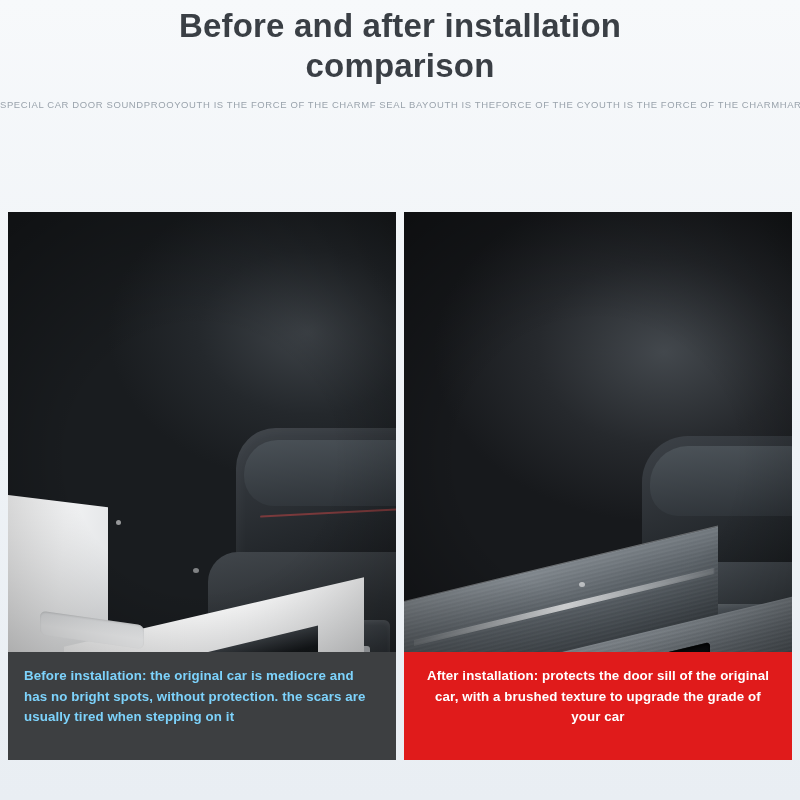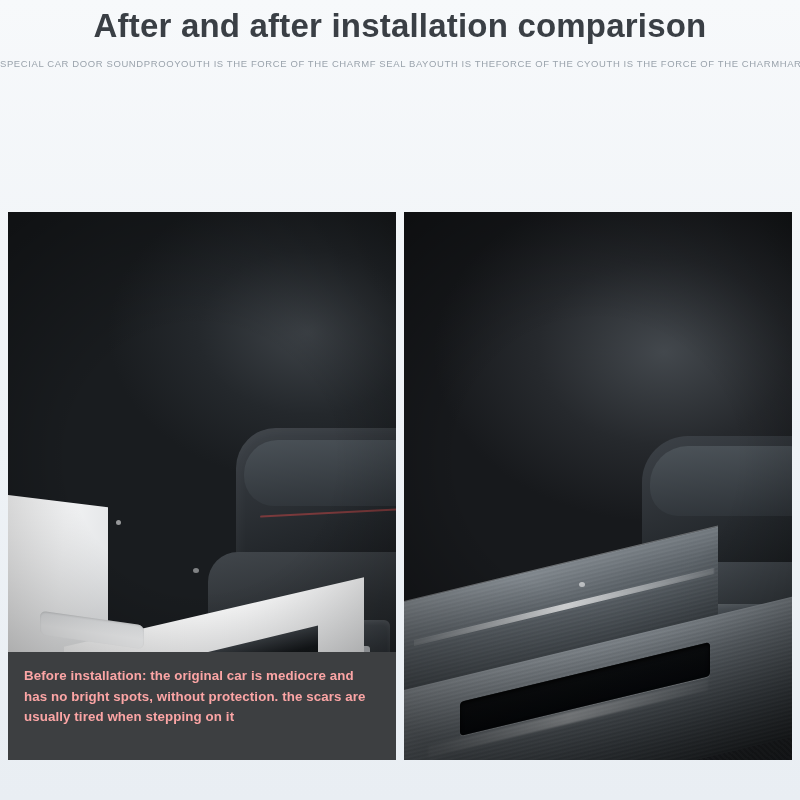--- a/index.html
+++ b/index.html
@@ -353,21 +353,21 @@
   .caption {
     position: absolute;
     left: 0;
     bottom: 0;
     width: 388px;
     box-sizing: border-box;
     padding: 14px 16px 16px;
   }
   .caption.before {
     background: #3d3f41;
-    color: #fca5a5;
+    color: #7dd3fc;
     height: 108px;
   }
   .caption.after {
     background: #e01b1b;
     color: #ffffff;
     height: 108px;
     text-align: center;
   }
   .caption p {
     margin: 0;
@@ -377,21 +377,21 @@
     letter-spacing: 0.1px;
   }
   .caption.before p { text-align: left; }
 </style>
 </head>
 <body>
 
 <div class="page">
 
   <div class="header">
-    <div class="title">After and after installation comparison</div>
+    <div class="title">Before and after installation comparison</div>
     <div class="subtitle-line">SPECIAL CAR DOOR SOUNDPROOYOUTH IS THE FORCE OF THE CHARMF SEAL BAYOUTH IS THEFORCE OF THE CYOUTH IS THE FORCE OF THE CHARMHARMF</div>
   </div>
 
   <div class="compare">
 
     <div class="pane">
       <div class="before-photo">
         <div class="bf-interior"></div>
         <div class="bf-seat"></div>
         <div class="bf-seat-top"></div>
@@ -431,16 +431,19 @@
         <div class="af-switch-k3"></div>
         <div class="af-carpet"></div>
         <div class="af-plate"></div>
         <div class="af-plate-lower"></div>
         <div class="af-plate-edge"></div>
         <div class="af-plate-slot"></div>
         <div class="af-plate-hi"></div>
         <div class="af-dot"></div>
         <div class="af-vign"></div>
       </div>
+      <div class="caption after">
+        <p>After installation: protects the door sill of the original car, with a brushed texture to upgrade the grade of your car</p>
+      </div>
     </div>
 
   </div>
 </div>
 
 </body></html>

